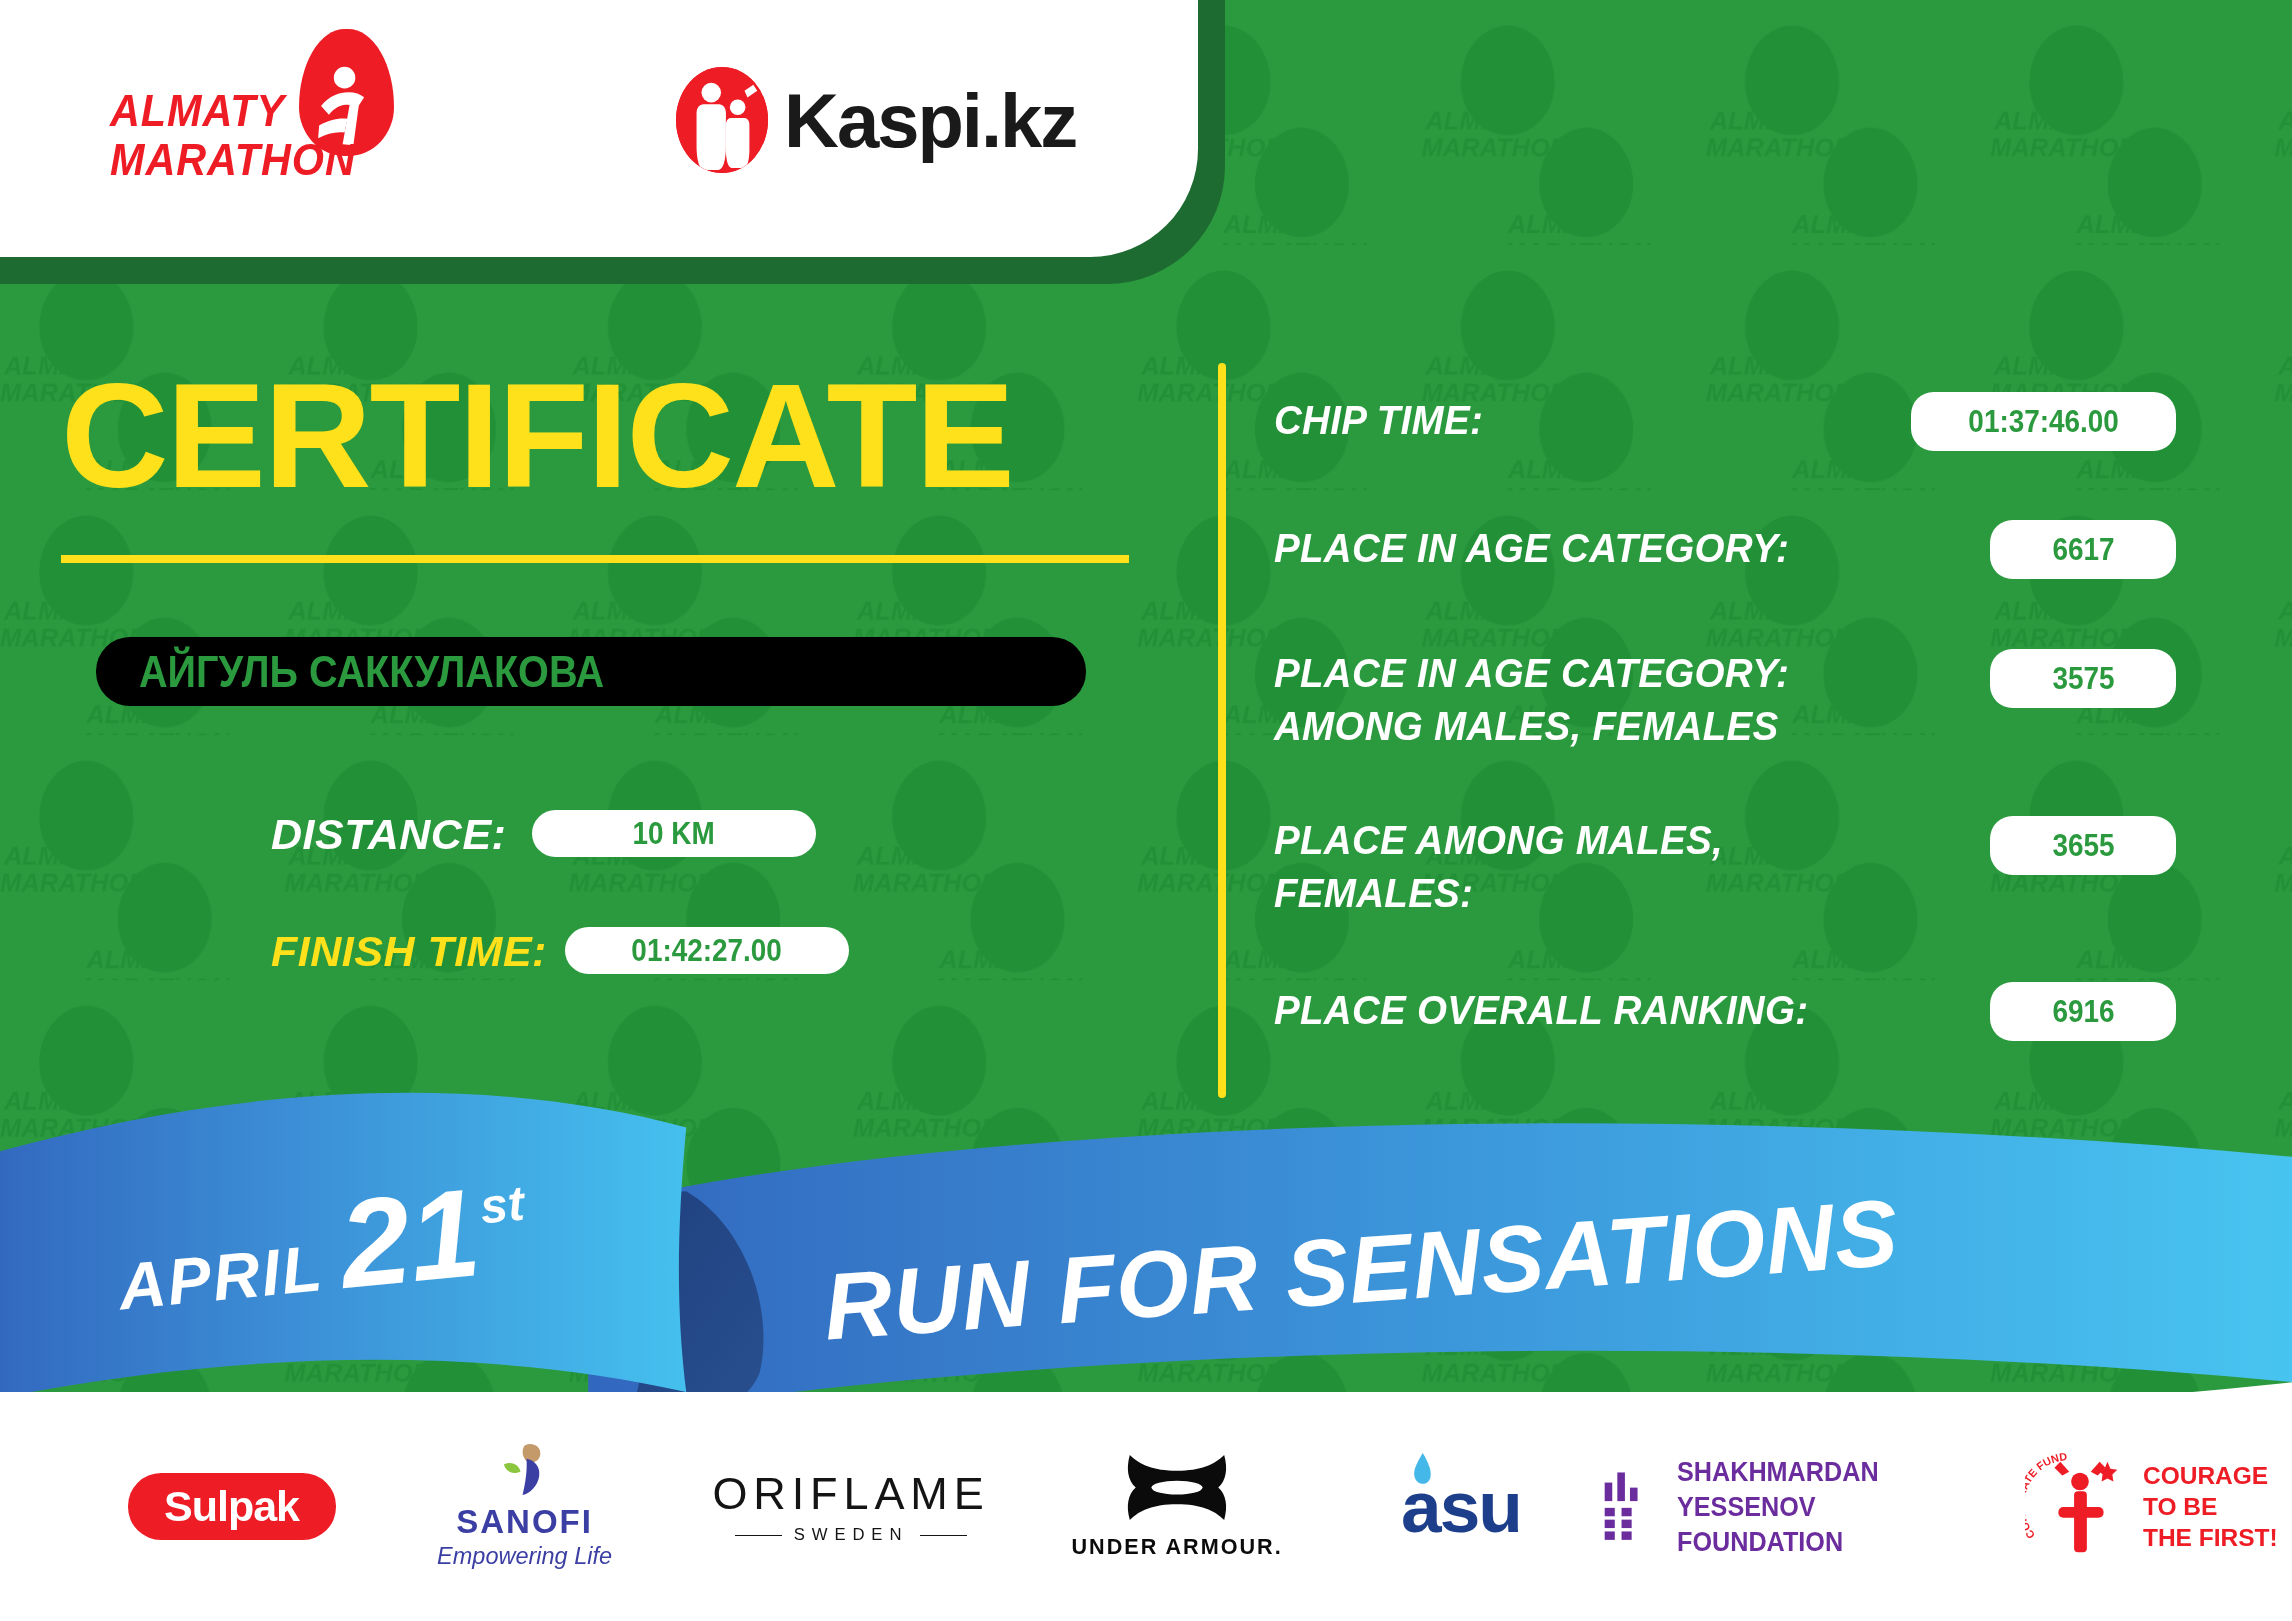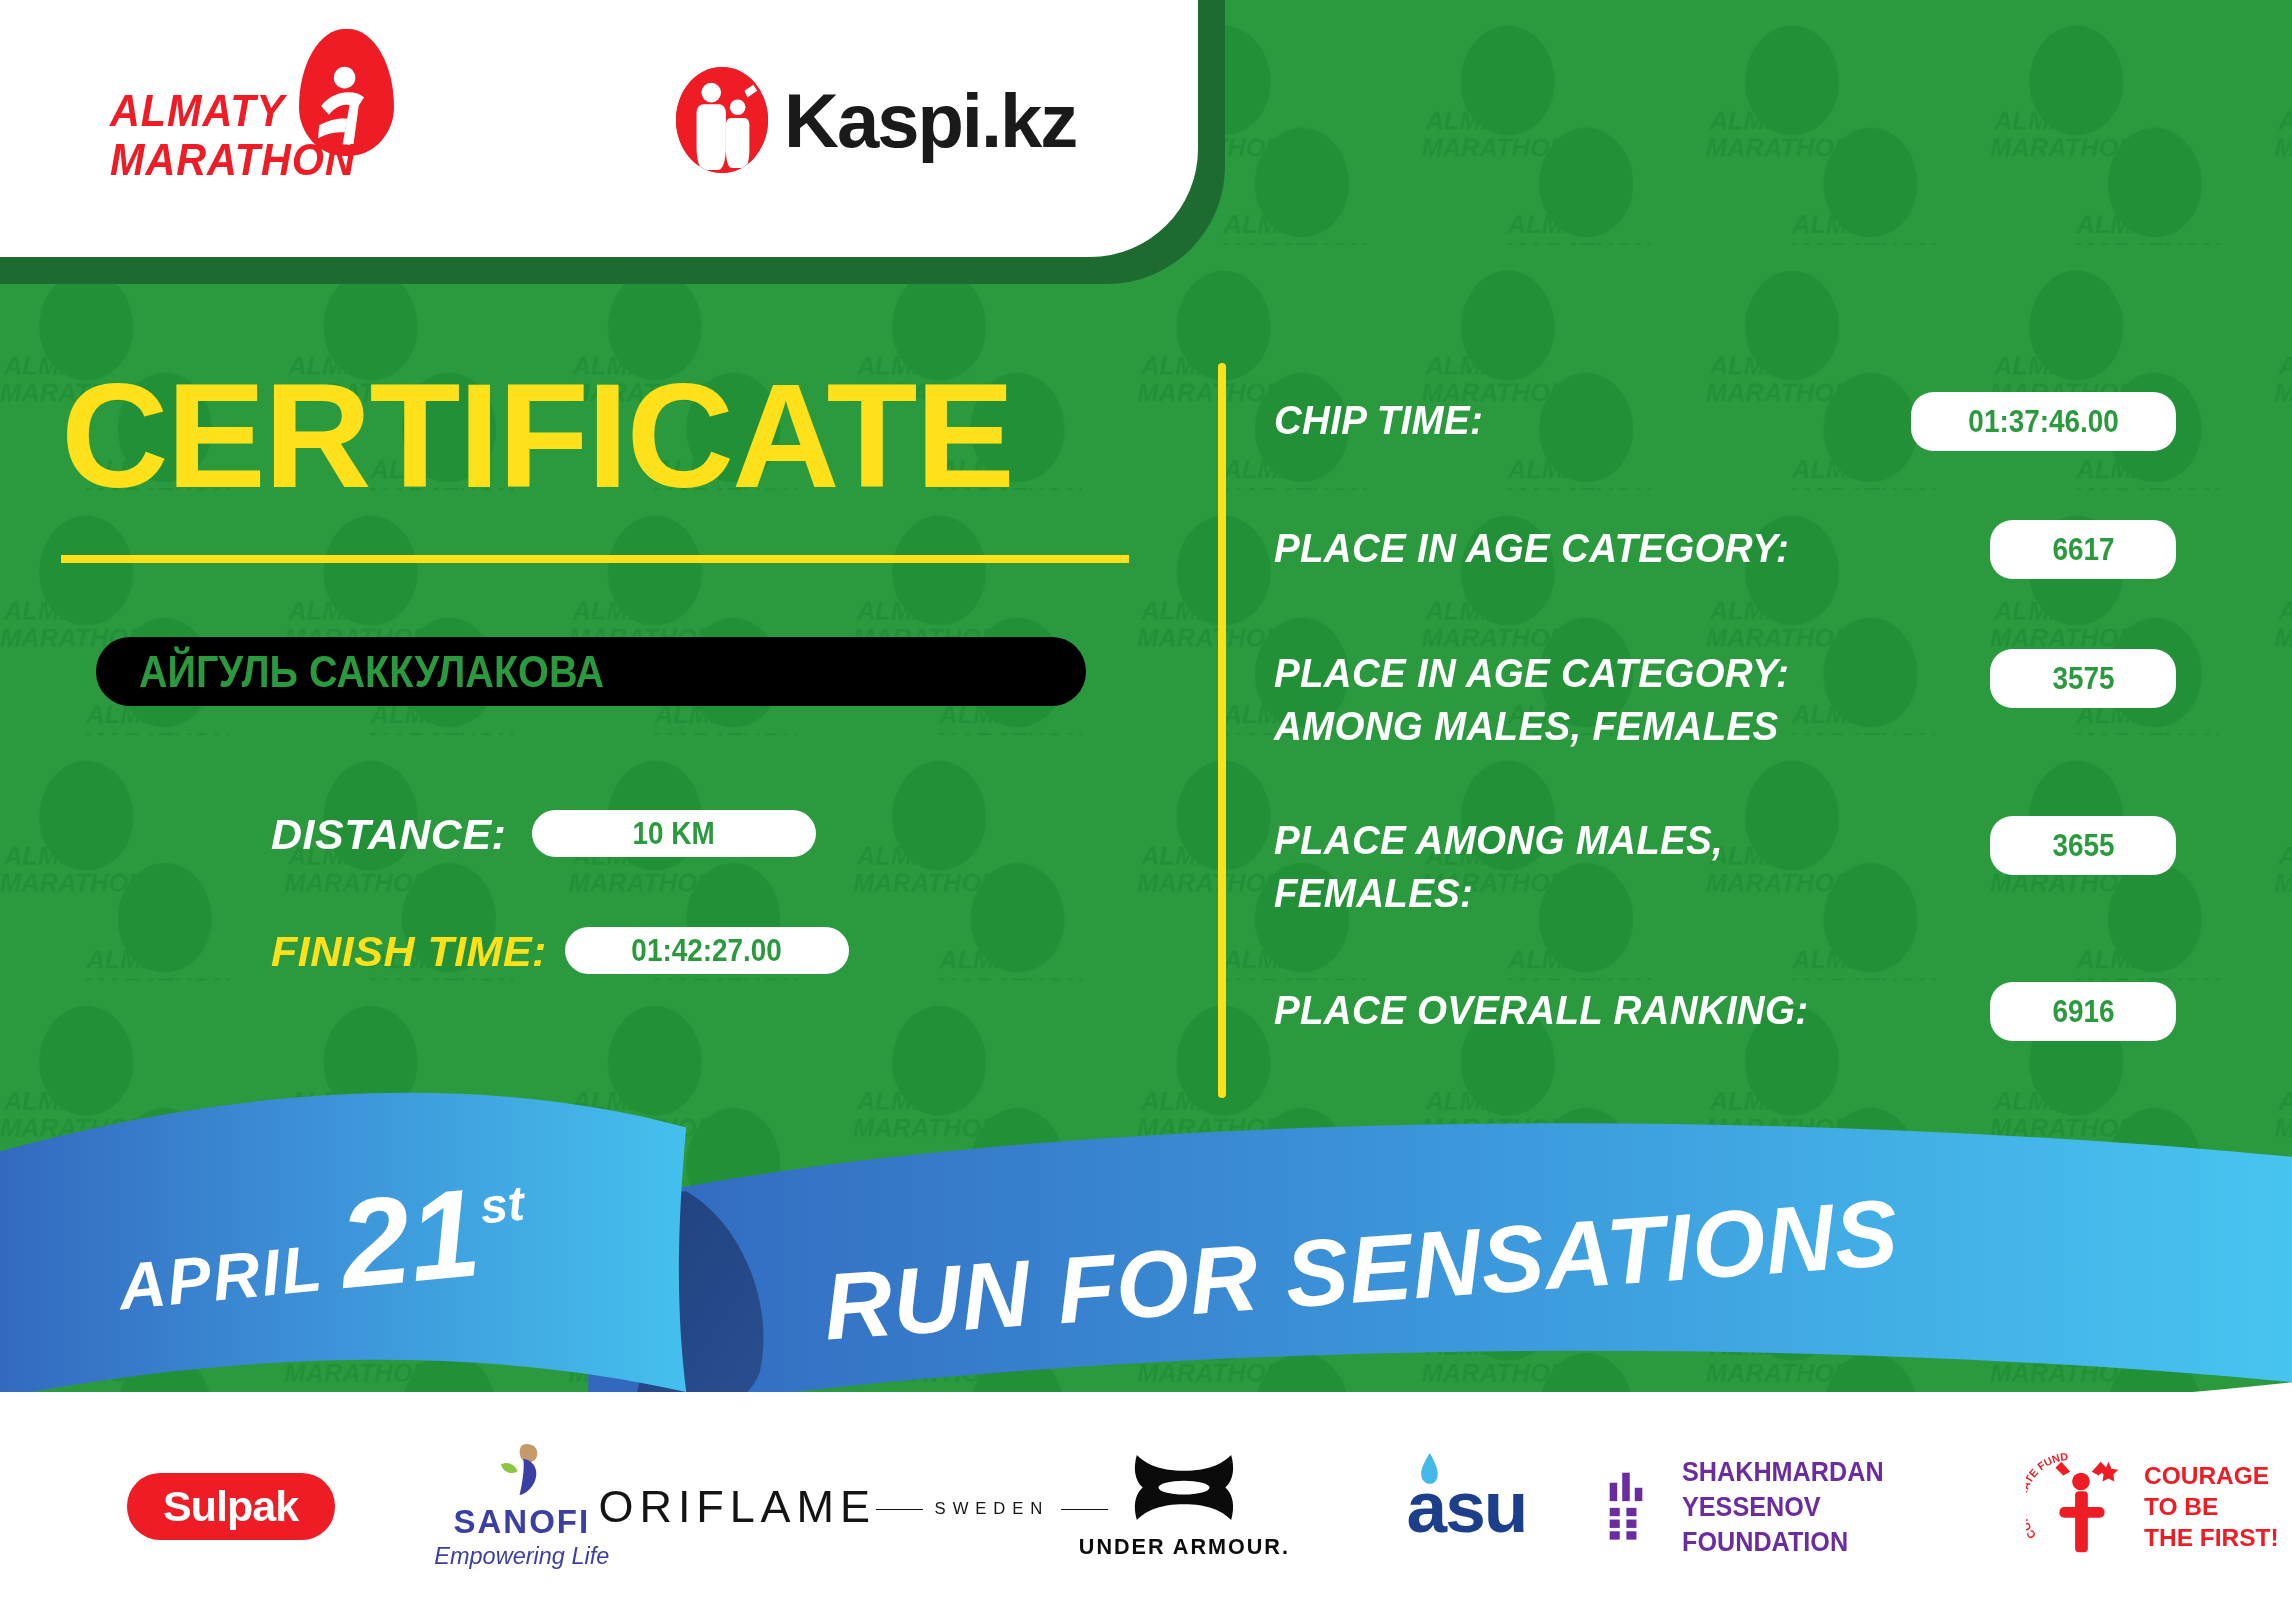--- a/index.html
+++ b/index.html
@@ -258,21 +258,21 @@
     border-radius: 33px;
     display: flex; align-items: center; justify-content: center;
   }
   .sulpak-word { color: #fff; font-size: 43px; font-weight: bold; letter-spacing: -1px; }
 
   .sp-sanofi { width: 274px; margin-left: 19.6px; flex-direction: column; }
   .sanofi-mark { width: 61px; height: 57px; position: relative; margin-bottom: 3.9px; }
   .sanofi-word { color: #3b3fa3; font-size: 33px; font-weight: bold; letter-spacing: 2px; }
   .sanofi-tag { color: #3b3fa3; font-size: 23.5px; font-style: italic; margin-top: 2px; }
 
-  .sp-oriflame { width: 323px; margin-left: 39px; flex-direction: row; }
+  .sp-oriflame { width: 323px; margin-left: 39px; flex-direction: column; }
   .ori-word { color: #141414; font-size: 45px; letter-spacing: 5.9px; }
   .ori-sub {
     display: flex; align-items: center; gap: 11.8px; margin-top: 5.9px;
     color: #141414; font-size: 16.7px; letter-spacing: 6.9px;
   }
   .ori-line { width: 47px; height: 1.5px; background: #141414; }
 
   .sp-ua { width: 294px; margin-left: 29px; flex-direction: column; }
   .ua-mark { width: 114px; height: 73px; }
   .ua-word { color: #0b0b0b; font-size: 21.6px; font-weight: bold; letter-spacing: 2px; margin-top: 7.8px; }

